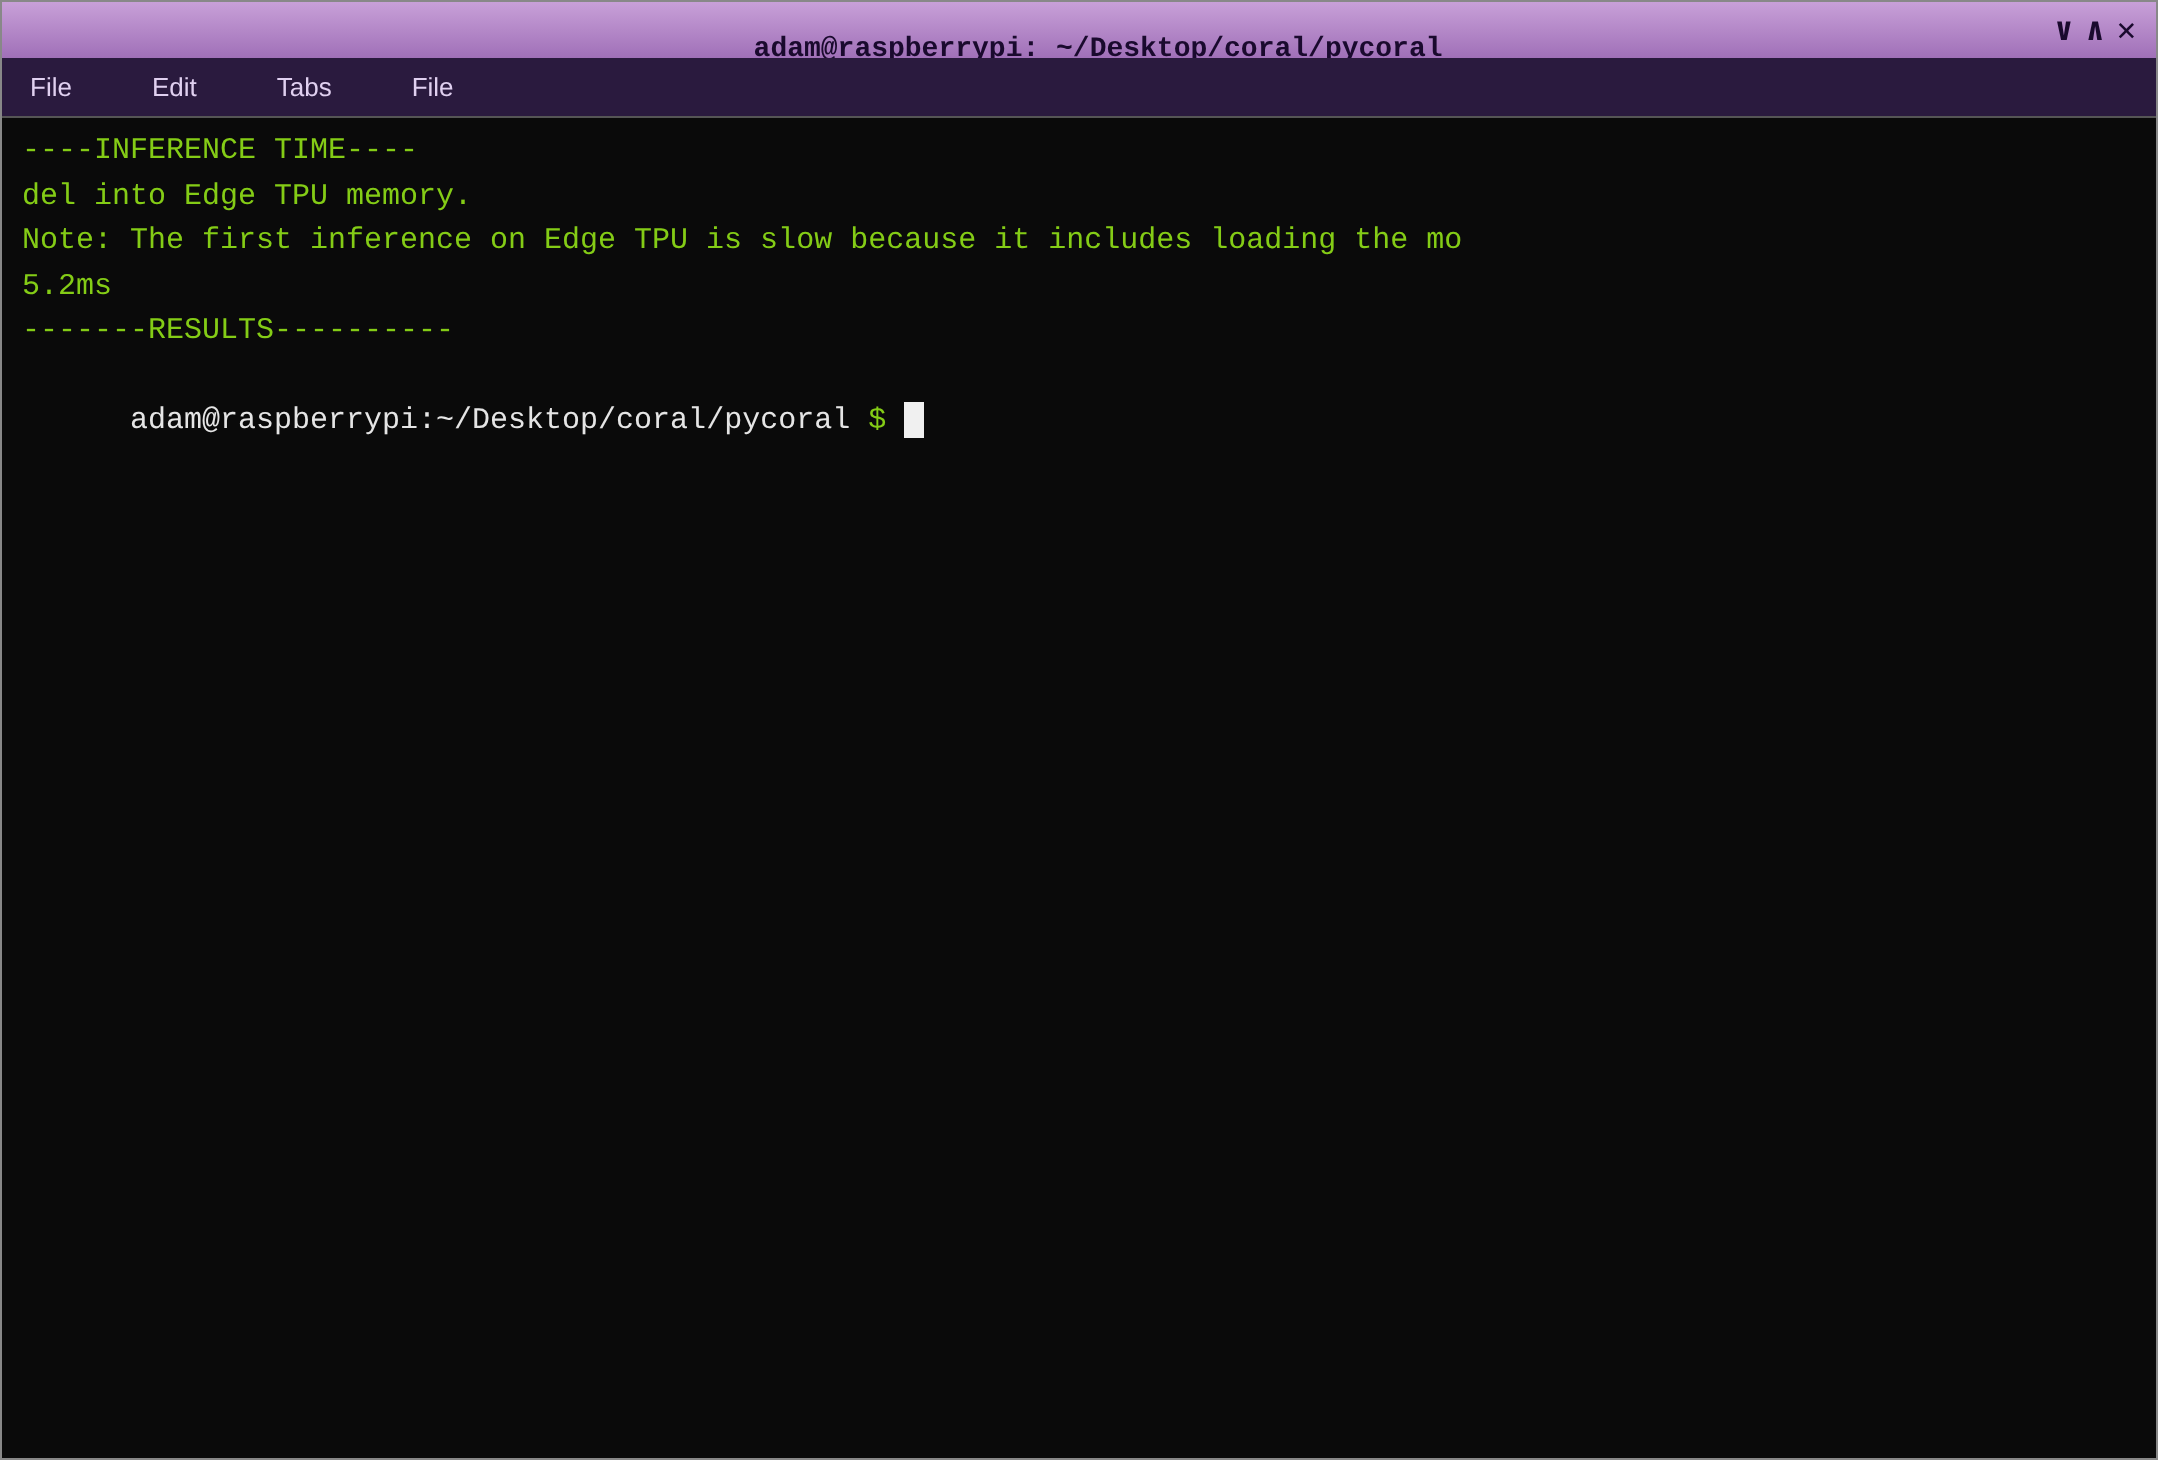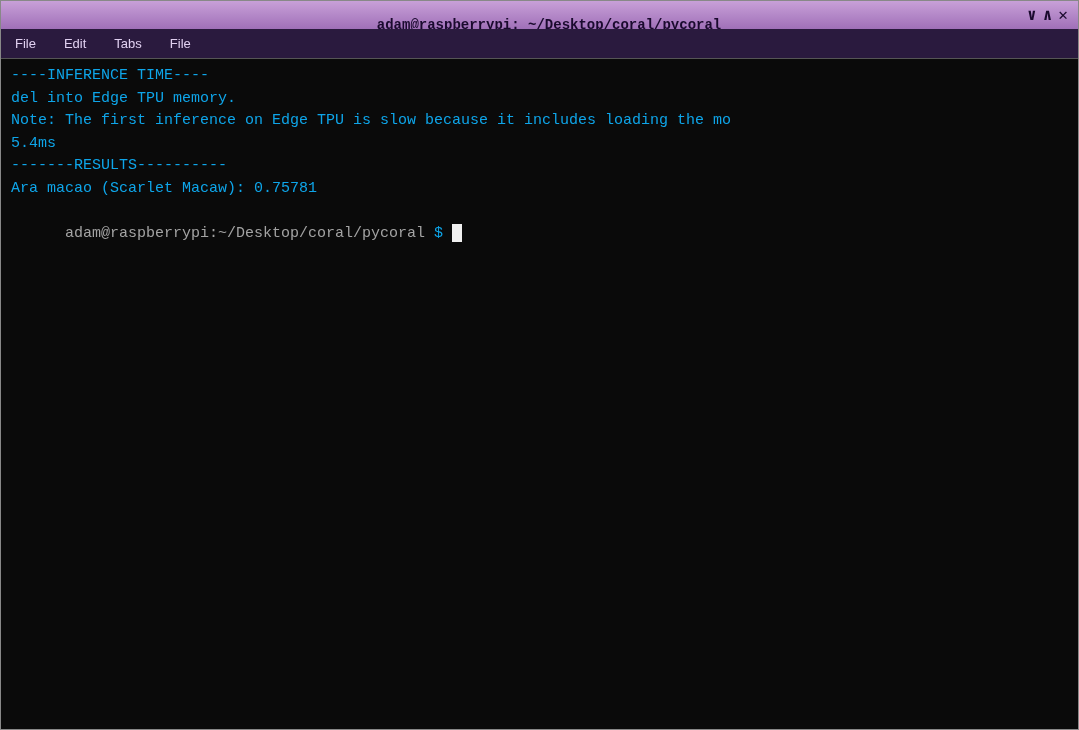--- a/index.html
+++ b/index.html
@@ -58,21 +58,21 @@
       cursor: pointer;
       user-select: none;
     }
 
     .menu-bar {
       background: #2a1a3e;
       height: 30px;
       display: flex;
       align-items: center;
       padding: 0 8px;
-      gap: 16px;
+      gap: 28px;
       flex-shrink: 0;
       border-bottom: 1px solid #555;
     }
 
     .menu-item {
       color: #e0d0f0;
       font-size: 13px;
       font-family: Arial, sans-serif;
       cursor: pointer;
       padding: 2px 6px;
@@ -86,25 +86,25 @@
       font-size: 15px;
       line-height: 1.5;
     }
 
     .line {
       white-space: pre-wrap;
       word-break: break-all;
     }
 
     .white-text {
-      color: #0ea5e9;
+      color: #84cc16;
     }
 
     .green-text {
-      color: #a3a3a3;
+      color: #e5e5e5;
       text-align: center;
     }
 
     .cursor {
       display: inline-block;
       width: 10px;
       height: 18px;
       background: #f0f0f0;
       vertical-align: text-bottom;
       animation: blink 1s step-end infinite;
@@ -134,21 +134,20 @@
     <span class="menu-item">File</span>
     <span class="menu-item">Edit</span>
     <span class="menu-item">Tabs</span>
     <span class="menu-item">File</span>
   </div>
 
   <div class="terminal-content">
     <div class="line white-text">----INFERENCE TIME----</div>
     <div class="line white-text">del into Edge TPU memory.</div>
     <div class="line white-text">Note: The first inference on Edge TPU is slow because it includes loading the mo</div>
-    <div class="line white-text">5.4ms</div>
+    <div class="line white-text">5.2ms</div>
     <div class="line white-text">-------RESULTS----------</div>
-    <div class="line white-text">Ara macao (Scarlet Macaw): 0.75781</div>
     <div class="line">
       <span class="green-text">adam@raspberrypi:~/Desktop/coral/pycoral</span><span class="white-text"> $ </span><span class="cursor"></span>
     </div>
   </div>
 
 </div>
 
 </body></html>

